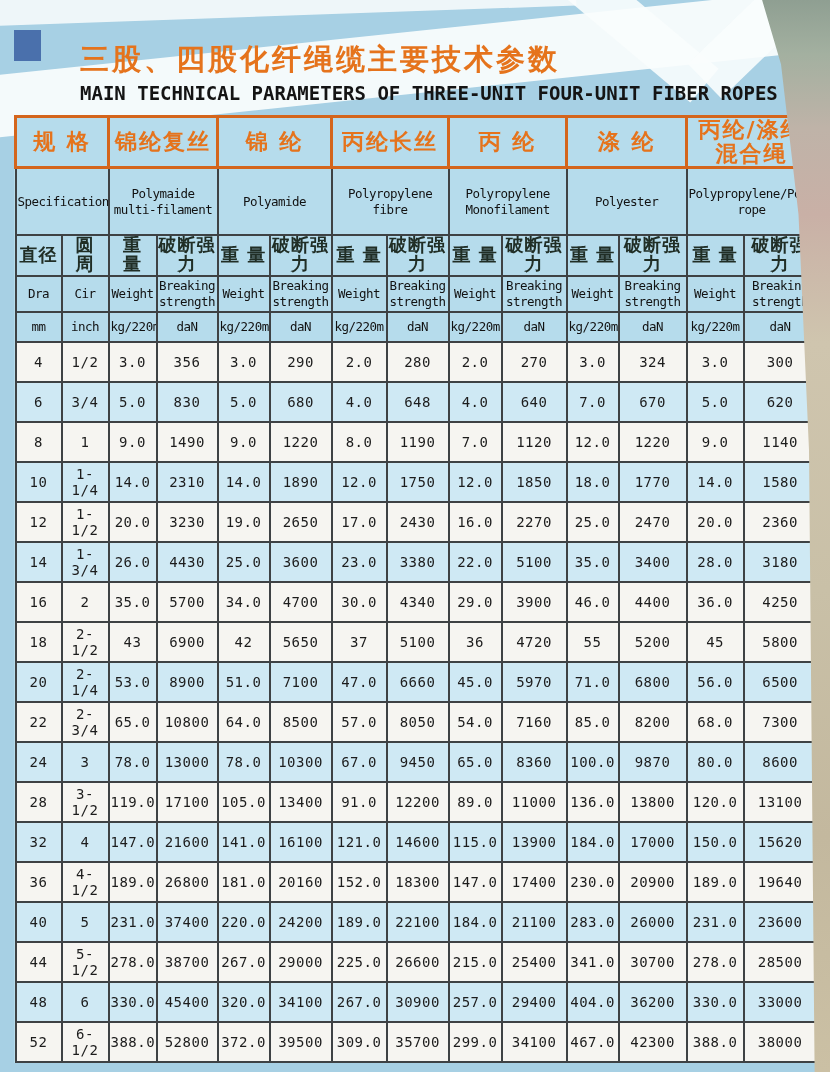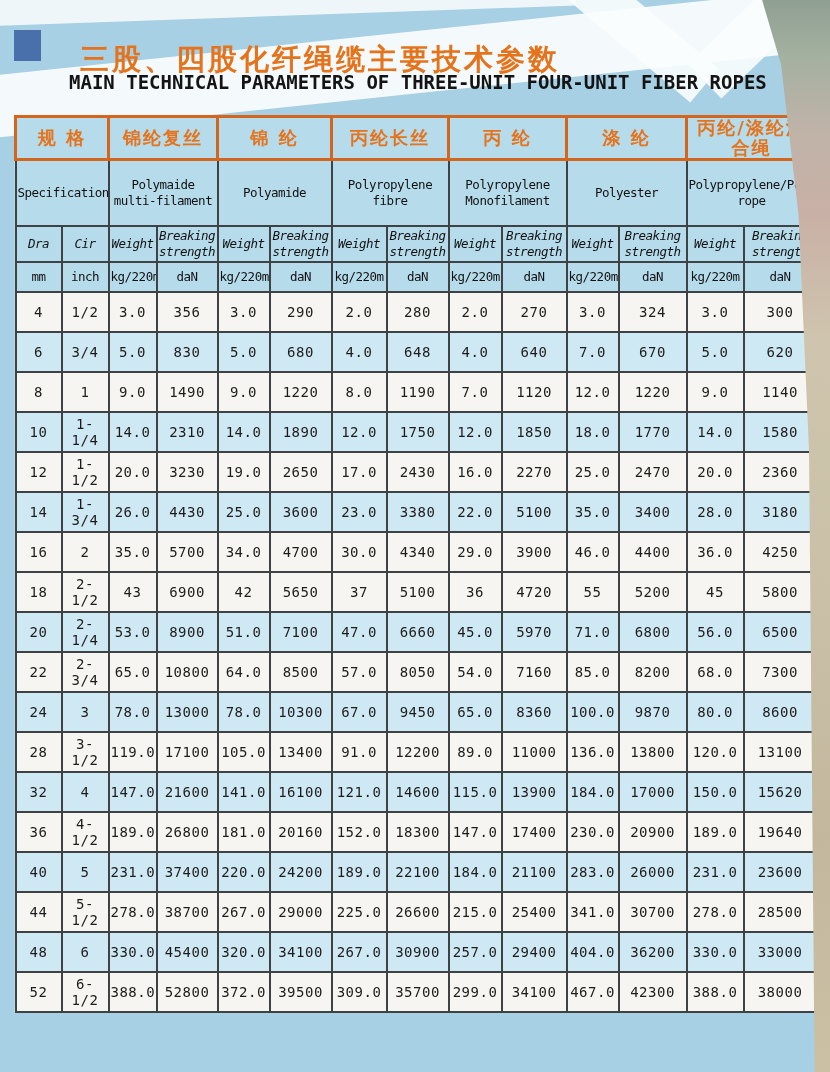--- a/index.html
+++ b/index.html
@@ -21,51 +21,51 @@
     clip-path:polygon(3% 0,100% 0,100% 100%,78% 100%,70% 42%,55% 20%,30% 6%);
   }
   
   #title-bullet{position:absolute;left:14px;top:30px;width:27px;height:31px;background:#4a70ac;z-index:2;}
   #title-cn{
     position:absolute;left:64px;top:24px;z-index:2;margin:16px;
     font-size:29px;font-weight:bold;color:#e5731c;letter-spacing:3px;white-space:nowrap;
     font-family:"DejaVu Sans",sans-serif;
   }
   #title-en{
-    position:absolute;left:64px;top:66px;z-index:2;margin:5px;
+    position:absolute;left:64px;top:66px;z-index:2;margin:16px;
     font-size:19px;font-weight:bold;color:#141414;letter-spacing:0px;white-space:nowrap;
     font-family:"DejaVu Sans Mono",monospace;
   }
   
   table{
     position:absolute;left:14px;top:115px;z-index:3;
     width:801px;table-layout:fixed;border-collapse:collapse;
     background:#b6dcec;
   }
   td{
     text-align:center;vertical-align:middle;padding:0 1px;
     border:2px solid #3e4244;overflow:hidden;
   }
   tr.r1{height:40px;}
   tr.r1 td{
     border:3px solid #d4651c;color:#e5731c;font-weight:bold;
-    font-size:18px;letter-spacing:2px;line-height:1.1;
+    font-size:22px;letter-spacing:2px;line-height:1.1;
     font-family:"DejaVu Sans",sans-serif;
   }
   tr.r2{height:67px;}
   tr.r2 td, tr.r4 td, tr.r5 td{
     font-family:"DejaVu Sans Mono",monospace;
     font-size:12.5px;color:#121212;line-height:1.25;letter-spacing:-0.5px;
   }
   tr.r3{height:41px;}
   tr.r3 td{
     font-size:18px;font-weight:bold;color:#202e26;letter-spacing:1px;line-height:1.05;
     font-family:"DejaVu Sans",sans-serif;
   }
-  tr.r4{height:36px;font-style:italic;}
+  tr.r4{height:36px;}
   tr.r5{height:30px;}
   tbody tr{height:40px;}
   tbody td{
     font-family:"DejaVu Sans Mono",monospace;
     font-size:14px;color:#1c1c1c;letter-spacing:0.5px;
   }
   tbody tr.plain td{background:#f6f5f1;}
   tbody tr.shaded td{background:#cfe9f4;}
 </style>
 </head>
@@ -110,20 +110,36 @@
     </tr>
     <tr class="r2">
       <td colspan="2">Specification</td>
       <td colspan="2">Polymaide multi-filament</td>
       <td colspan="2">Polyamide</td>
       <td colspan="2">Polyropylene fibre</td>
       <td colspan="2">Polyropylene Monofilament</td>
       <td colspan="2">Polyester</td>
       <td colspan="2">Polypropylene/Polyester/Mixed rope</td>
     </tr>
+    <tr class="r3">
+        <td>直径</td>
+        <td>圆 周</td>
+        <td>重 量</td>
+        <td>破断强力</td>
+        <td>重 量</td>
+        <td>破断强力</td>
+        <td>重 量</td>
+        <td>破断强力</td>
+        <td>重 量</td>
+        <td>破断强力</td>
+        <td>重 量</td>
+        <td>破断强力</td>
+        <td>重 量</td>
+        <td>破断强力</td>
+      </tr>
     <tr class="r4">
         <td>Dra</td>
         <td>Cir</td>
         <td>Weight</td>
         <td>Breaking strength</td>
         <td>Weight</td>
         <td>Breaking strength</td>
         <td>Weight</td>
         <td>Breaking strength</td>
         <td>Weight</td>

